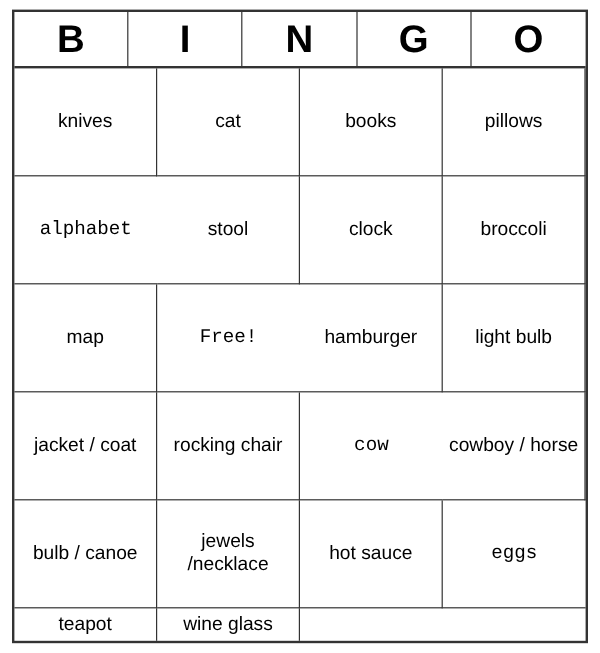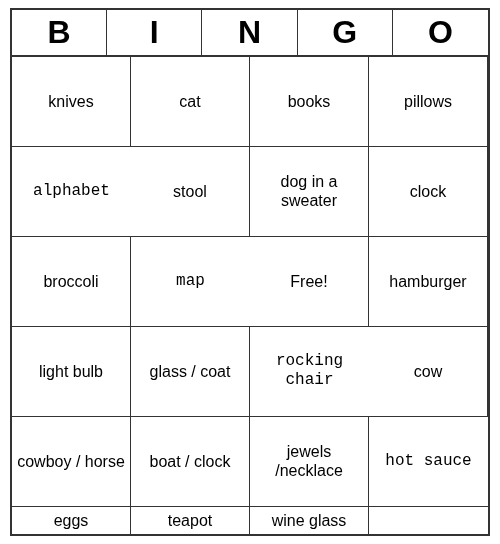--- a/index.html
+++ b/index.html
@@ -79,31 +79,30 @@
       <div class="bingo-header-cell">G</div>
       <div class="bingo-header-cell">O</div>
     </div>
   <div class="bingo-grid">
   <div class="bingo-cell medium">knives</div>
       <div class="bingo-cell xlarge">cat</div>
       <div class="bingo-cell medium">books</div>
       <div class="bingo-cell medium">pillows</div>
       <div class="bingo-cell medium">alphabet</div>
       <div class="bingo-cell xlarge">stool</div>
-      <div class="bingo-cell small">dog in a sweater</div>
       <div class="bingo-cell xlarge">clock</div>
       <div class="bingo-cell small">broccoli</div>
       <div class="bingo-cell xlarge">map</div>
       <div class="bingo-cell xlarge">Free!</div>
       <div class="bingo-cell small">hamburger</div>
       <div class="bingo-cell large">light bulb</div>
-      <div class="bingo-cell medium">glass / coat</div>
+      <div class="bingo-cell medium">jacket / coat</div>
       <div class="bingo-cell medium">rocking chair</div>
       <div class="bingo-cell xxlarge">cow</div>
       <div class="bingo-cell small">cowboy / horse</div>
-      <div class="bingo-cell medium">boat / clock</div>
+      <div class="bingo-cell medium">bulb / canoe</div>
       <div class="bingo-cell small">jewels /necklace</div>
       <div class="bingo-cell large">hot sauce</div>
       <div class="bingo-cell xlarge">eggs</div>
       <div class="bingo-cell medium">teapot</div>
       <div class="bingo-cell large">wine glass</div>
     </div>
 </div>
 
 </body></html>

